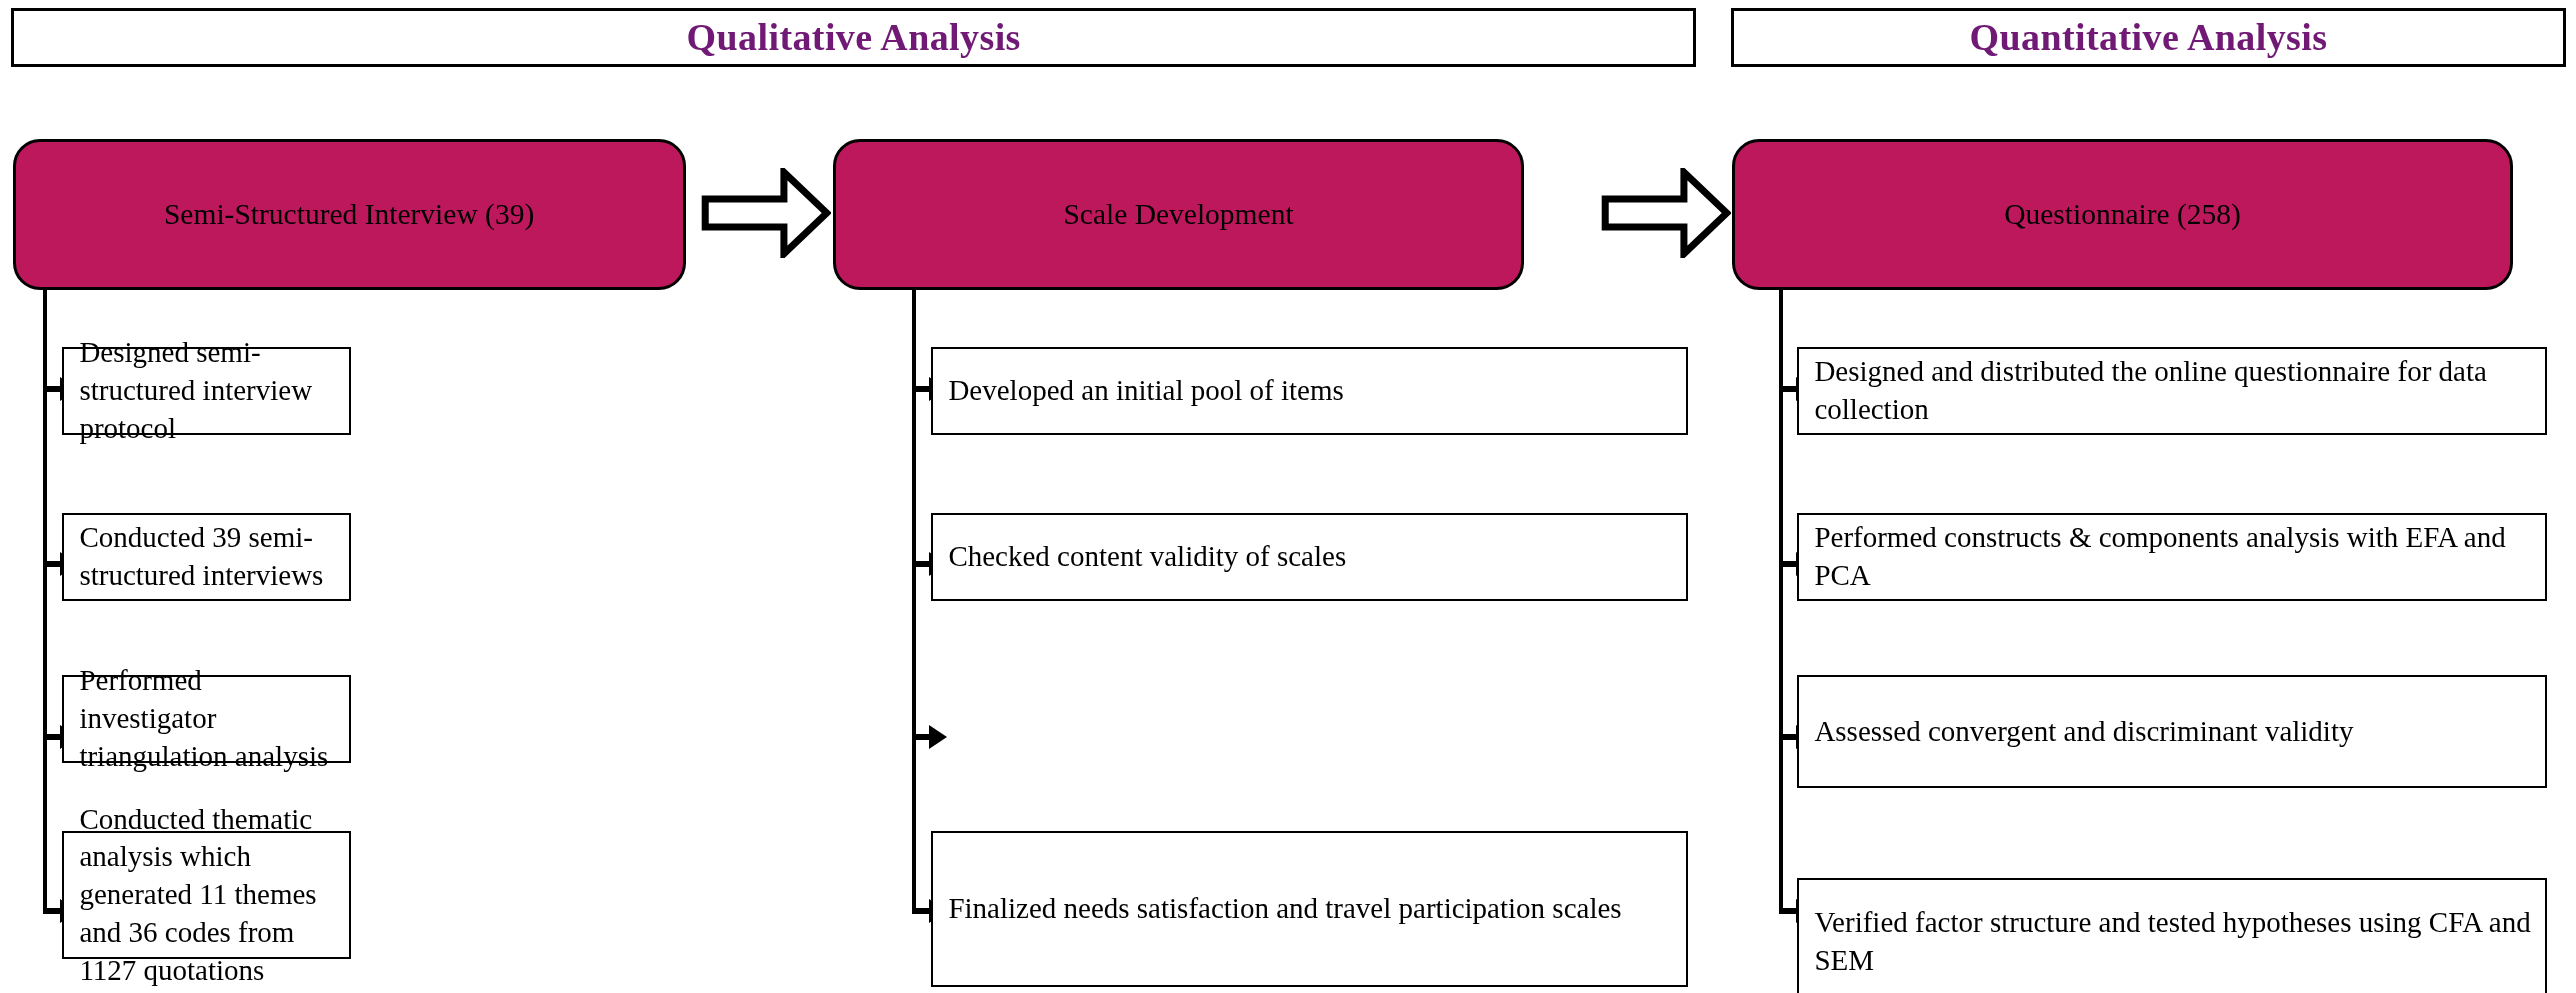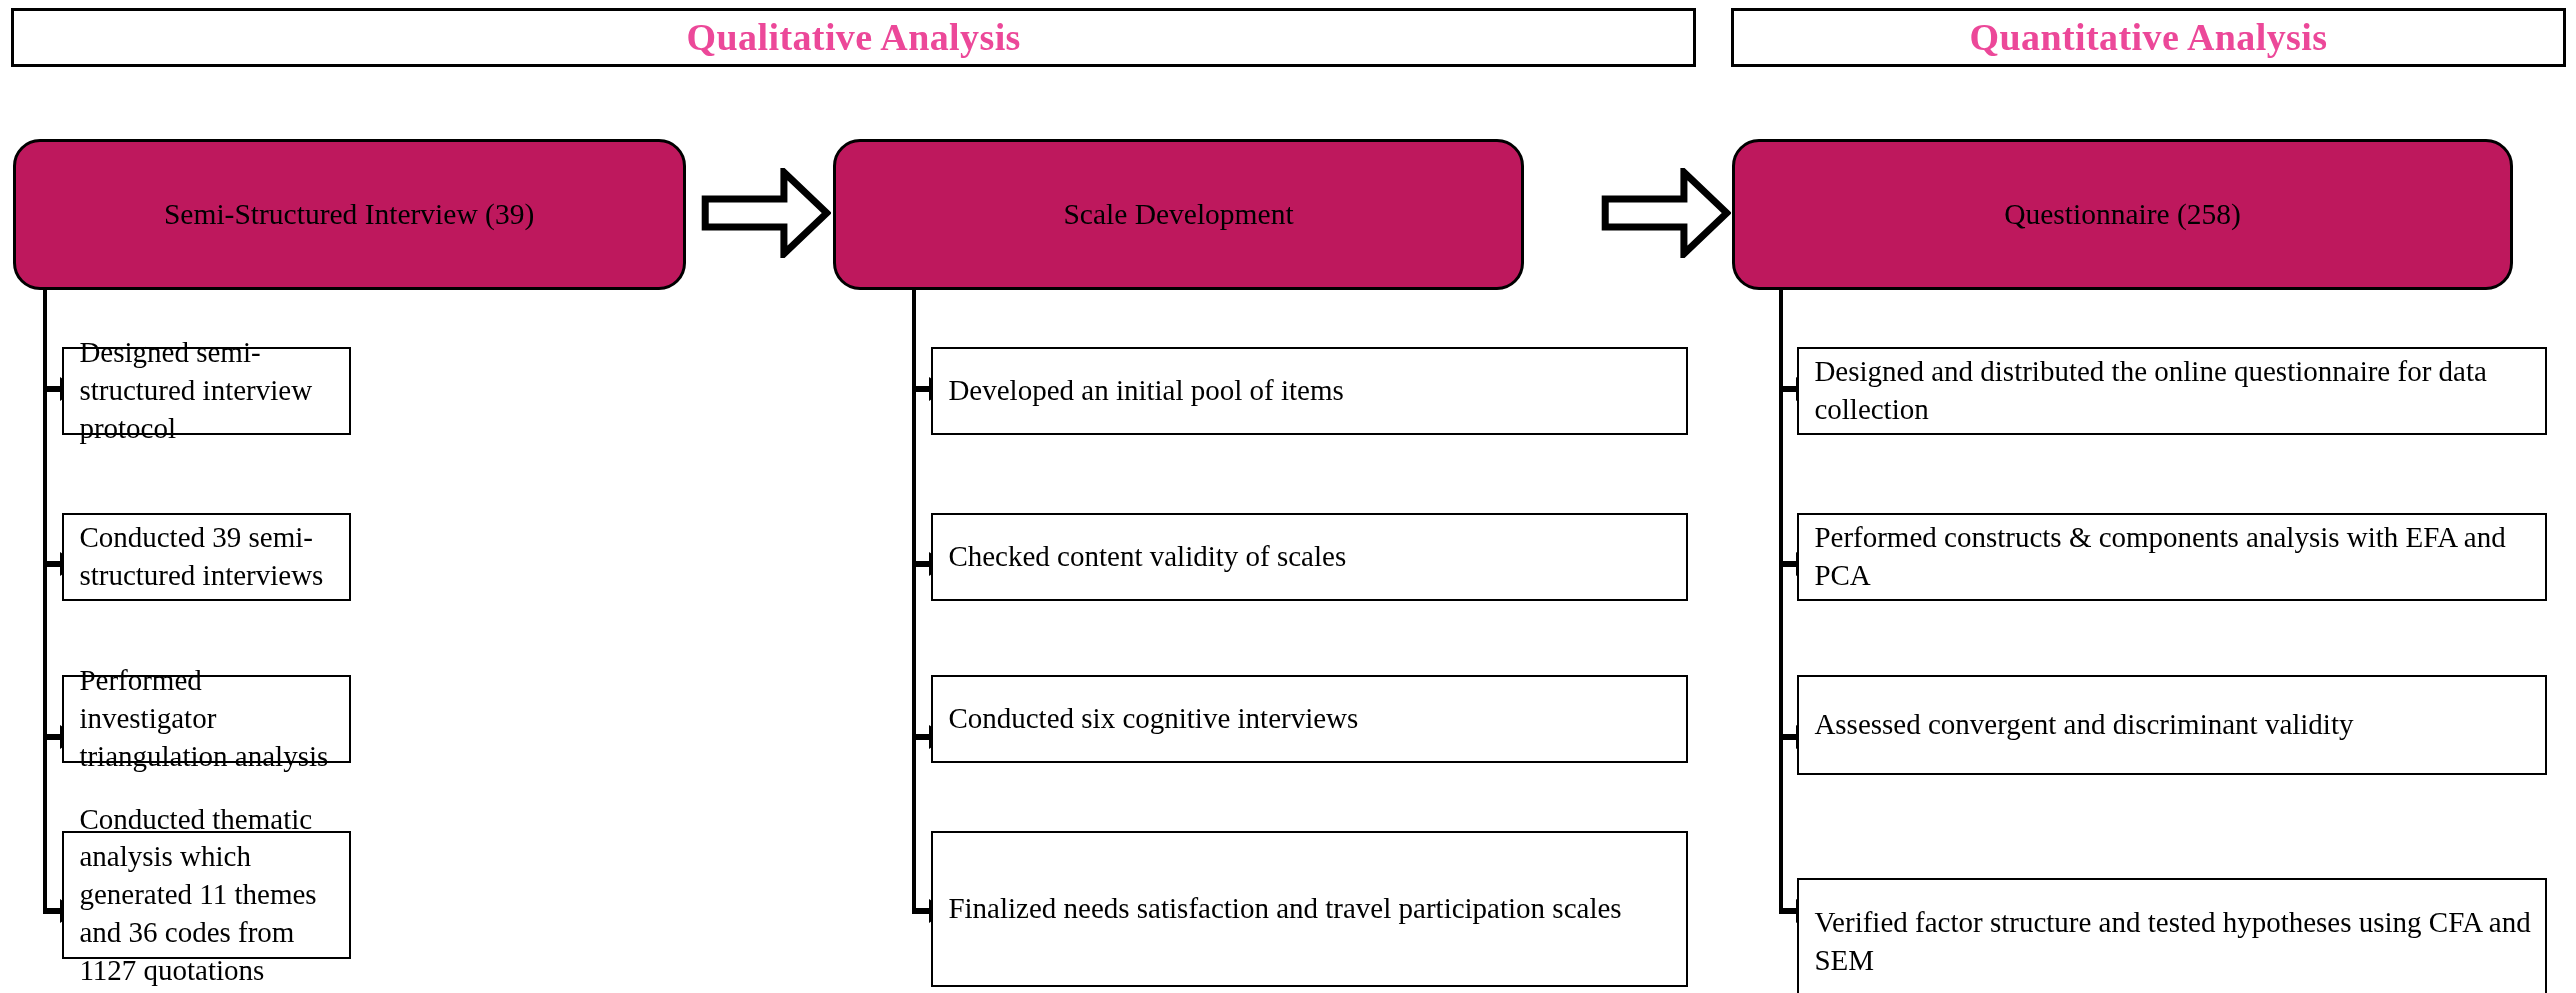--- a/index.html
+++ b/index.html
@@ -23,21 +23,21 @@
     border: 3.5px solid #000000;
     background: #ffffff;
     display: flex;
     align-items: center;
     justify-content: center;
   }
   .header-box .hdr-text {
     font-size: 38px;
     font-weight: bold;
     letter-spacing: 0.4px;
-    color: #ec4899;
+    color: #701a75;
     line-height: 1.05;
     white-space: nowrap;
   }
 
   
   .stage-box {
     position: absolute;
     box-sizing: border-box;
     border: 3.5px solid #000000;
     border-radius: 27px;
@@ -174,44 +174,41 @@
   <div class="connector" style="left:912px; top:908px; width:18px;"></div>
 
   <div class="step-box" style="left:931px; top:347px; width:757px; height:88px;">
     <span class="step-text"><span>Developed an initial pool of items</span></span>
   </div>
 
   <div class="step-box" style="left:931px; top:513px; width:757px; height:88px;">
     <span class="step-text"><span>Checked content validity of scales</span></span>
   </div>
 
-  <div class="step-box" style="left:931px; top:675px; width:757px; height:88px;">
-    <span class="step-text"><span>Conducted six cognitive interviews</span></span>
-  </div>
 
   <div class="step-box" style="left:931px; top:831px; width:757px; height:156px;align-items:center;">
     <span class="step-text"><span>Finalized needs satisfaction and</span> <span>travel participation scales</span></span>
   </div>
 
   <div class="trunk" style="left:1779px; top:288px; height:624px;"></div>
 
   <div class="connector" style="left:1779px; top:386px; width:18px;"></div>
   <div class="connector" style="left:1779px; top:561px; width:18px;"></div>
   <div class="connector" style="left:1779px; top:734px; width:18px;"></div>
   <div class="connector" style="left:1779px; top:908px; width:18px;"></div>
 
   <div class="step-box" style="left:1797px; top:347px; width:750px; height:88px;">
     <span class="step-text"><span>Designed and distributed the online</span> <span>questionnaire for data collection</span></span>
   </div>
 
   <div class="step-box" style="left:1797px; top:513px; width:750px; height:88px;">
     <span class="step-text"><span>Performed constructs &amp; components</span> <span>analysis with EFA and PCA</span></span>
   </div>
 
-  <div class="step-box" style="left:1797px; top:675px; width:750px; height:100px;">
+  <div class="step-box" style="left:1797px; top:675px; width:750px; height:113px;">
     <span class="step-text"><span>Assessed convergent and</span> <span>discriminant validity</span></span>
   </div>
 
   <div class="step-box" style="left:1797px; top:878px; width:750px; height:128px;font-family:Liberation Serif, serif;">
     <span class="step-text"><span>Verified factor structure and tested</span> <span>hypotheses using CFA and SEM</span></span>
   </div>
 
 </div>
 
 

